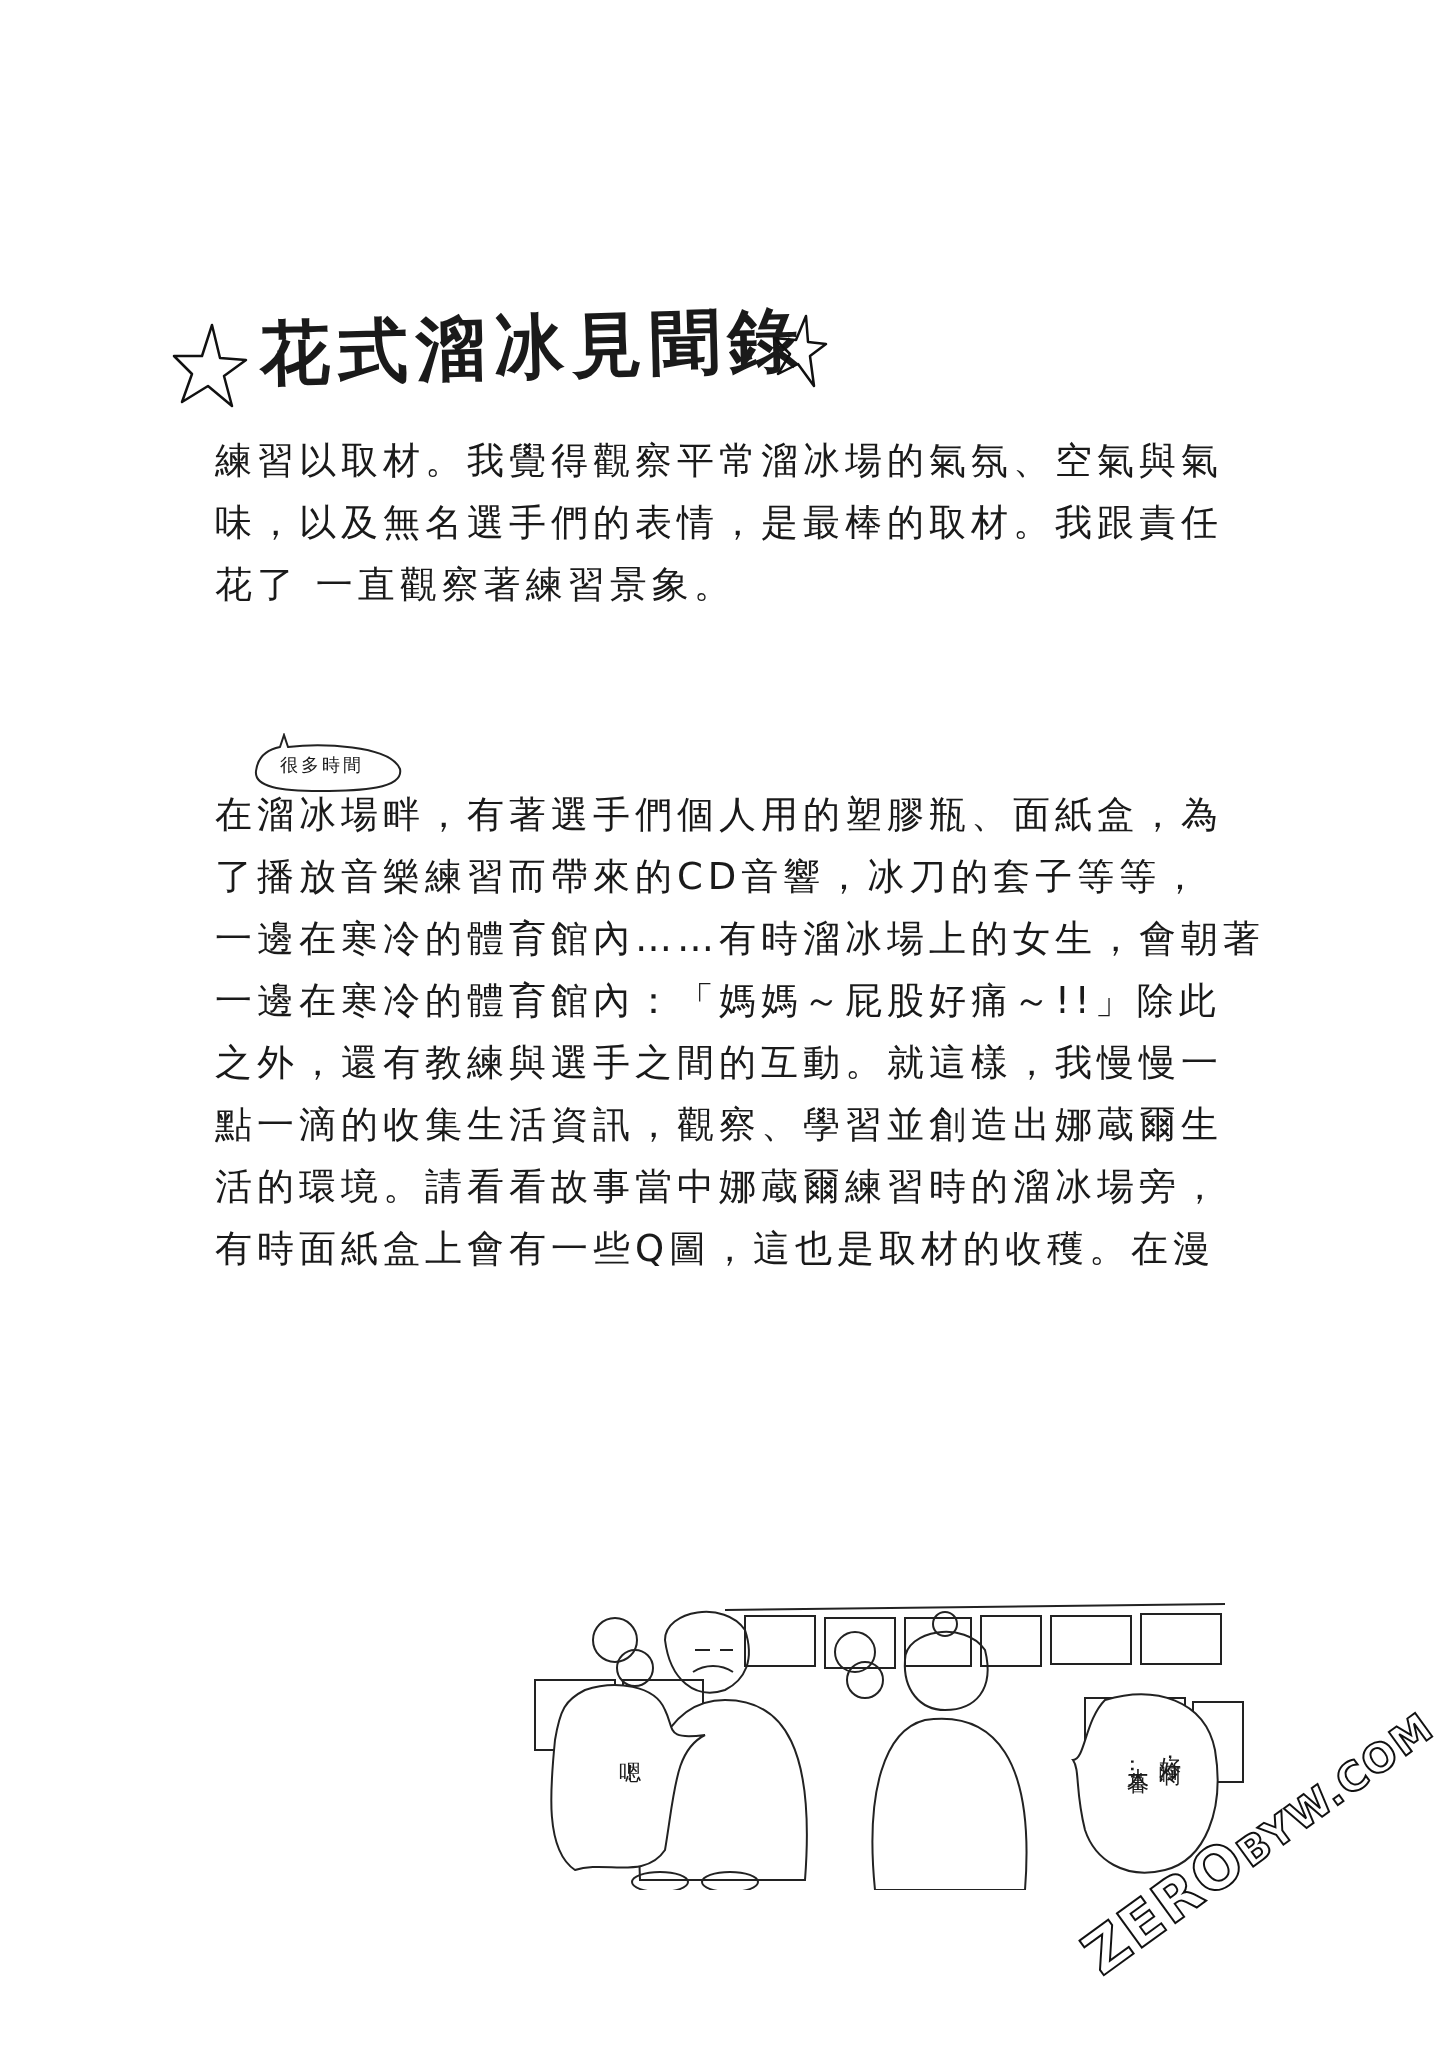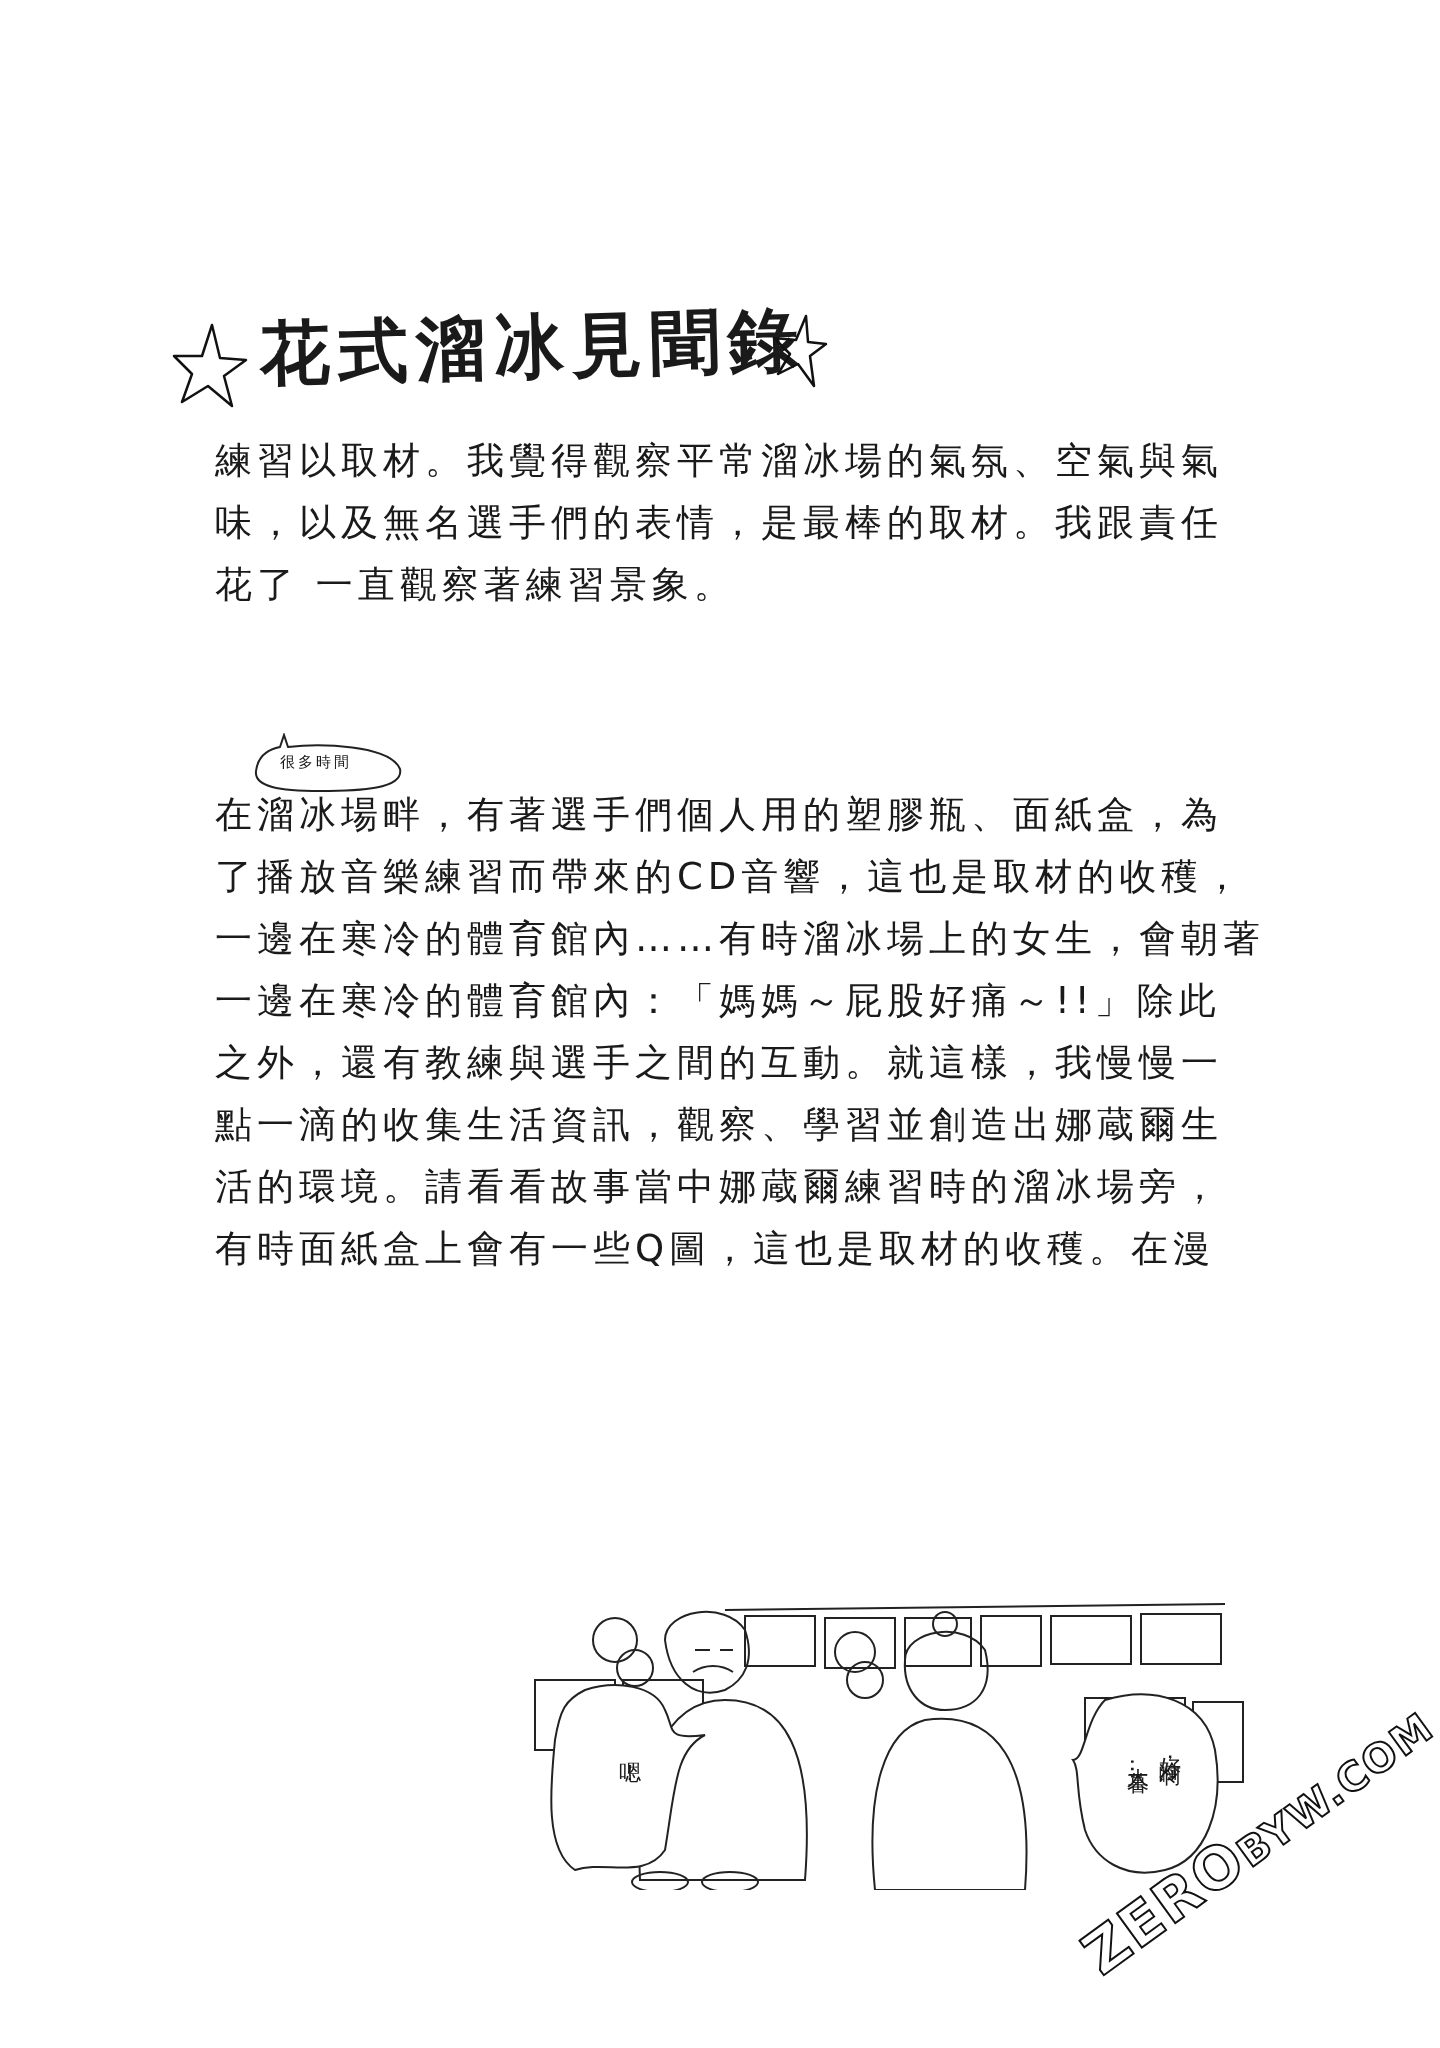--- a/index.html
+++ b/index.html
@@ -9,21 +9,21 @@
   .star{position:absolute;}
   .star-left{left:0;top:28px;}
   .star-right{left:600px;top:20px;}
   .para{position:absolute;left:215px;width:960px;font-size:37px;letter-spacing:5px;}
   .line{height:62px;line-height:62px;white-space:nowrap;}
   .p1{top:430px;}
   .p2{top:784px;text-align:right;}
   .bold{font-weight:bold;}
   .bubble-note{position:absolute;left:250px;top:733px;width:160px;height:60px;}
   .bubble-note svg{position:absolute;left:0;top:0;}
-  .bubble-note span{position:absolute;left:30px;top:20px;font-size:15px;letter-spacing:3px;}
+  .bubble-note span{position:absolute;left:30px;top:20px;font-size:18px;letter-spacing:3px;}
   .illustration{position:absolute;left:525px;top:1590px;width:720px;height:300px;}
   .ill-text{position:absolute;font-size:22px;writing-mode:vertical-rl;letter-spacing:4px;}
   .watermark{position:absolute;left:1110px;top:1920px;transform:rotate(-36deg);transform-origin:left bottom;font-size:58px;font-weight:bold;color:#fff;-webkit-text-stroke:2px #111;letter-spacing:2px;white-space:nowrap;}
   .watermark .small{font-size:40px;}
 </style>
 </head>
 <body>
 
 <div class="title">
   <svg class="star star-left" width="80" height="90" viewBox="0 0 80 90">
@@ -43,21 +43,21 @@
 
 <div class="bubble-note">
   <svg width="160" height="62" viewBox="0 0 160 62">
     <path d="M30 14 L34 2 L38 14 C70 10 140 12 150 36 C154 56 110 58 70 58 C30 58 4 54 6 38 C8 22 20 16 30 14 Z" fill="none" stroke="#222" stroke-width="2"></path>
   </svg>
   <span>很多時間</span>
 </div>
 
 <div class="para p2">
   <div class="line">在溜冰場畔，有著選手們個人用的塑膠瓶、面紙盒，為</div>
-  <div class="line">了播放音樂練習而帶來的CD音響，這也是取材的收穫，</div>
+  <div class="line">了播放音樂練習而帶來的CD音響，冰刀的套子等等，</div>
   <div class="line">一邊在寒冷的體育館內……有時溜冰場上的女生，會朝著</div>
   <div class="line">一邊在寒冷的體育館內：「媽媽～屁股好痛～!!」除此</div>
   <div class="line">之外，還有教練與選手之間的互動。就這樣，我慢慢一</div>
   <div class="line">點一滴的收集生活資訊，觀察、學習並創造出娜蔵爾生</div>
   <div class="line">活的環境。請看看故事當中娜蔵爾練習時的溜冰場旁，</div>
   <div class="line">有時面紙盒上會有一些Q圖，這也是取材的收穫。在漫</div>
 </div>
 
 <div class="illustration">
   <svg width="720" height="300" viewBox="0 0 720 300" fill="none" stroke="#222" stroke-width="2">

